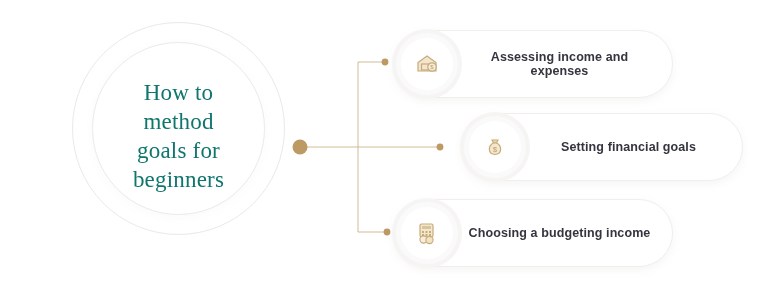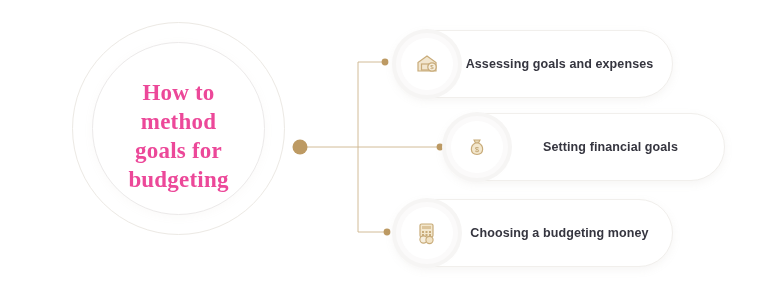--- a/index.html
+++ b/index.html
@@ -41,24 +41,24 @@
     background: #ffffff;
     box-shadow: 0 2px 10px rgba(180,170,155,0.06);
   }
   .circle-title {
     position: absolute;
     left: 97px;
     top: 78px;
     width: 163px;
     text-align: center;
     font-family: "Liberation Serif", serif;
-    font-weight: bold;
+    font-weight: normal;
     font-size: 23px;
     line-height: 29px;
-    color: #ec4899;
+    color: #0f766e;
     letter-spacing: 0.2px;
   }
 
   
   .connector-svg {
     position: absolute;
     left: 0;
     top: 0;
     width: 768px;
     height: 295px;
@@ -70,21 +70,21 @@
     position: absolute;
     background: #ffffff;
     border: 1px solid #f1efec;
     border-radius: 60px;
     box-shadow: 0 3px 9px rgba(170,160,145,0.10);
     box-sizing: border-box;
     display: flex;
     align-items: center;
   }
   .card-1 { left: 393px; top: 30px;  width: 280px; height: 68px; }
-  .card-2 { left: 443px; top: 113px; width: 282px; height: 68px; }
+  .card-2 { left: 461px; top: 113px; width: 282px; height: 68px; }
   .card-3 { left: 393px; top: 199px; width: 280px; height: 68px; }
 
   .icon-badge {
     position: relative;
     flex: 0 0 auto;
     width: 52px;
     height: 52px;
     margin-left: 7px;
     border-radius: 50%;
     background: #ffffff;
@@ -113,21 +113,21 @@
 <body>
 
 <div id="infographic">
 
   <div class="circle-outer"></div>
   <div class="circle-inner"></div>
   <div class="circle-title">
     <div>How to</div>
     <div>method</div>
     <div>goals for</div>
-    <div>budgeting</div>
+    <div>beginners</div>
   </div>
 
   <svg class="connector-svg" viewBox="0 0 768 295" xmlns="http://www.w3.org/2000/svg">
     <g fill="none" stroke="#cdb48d" stroke-width="0.9">
       <line x1="300" y1="147" x2="443" y2="147"></line>
       <line x1="358" y1="62" x2="358" y2="232"></line>
       <line x1="358" y1="62" x2="385" y2="62"></line>
       <line x1="358" y1="232" x2="387" y2="232"></line>
     </g>
     <circle cx="300" cy="147" r="7.5" fill="#bd9a63"></circle>
@@ -140,21 +140,21 @@
     <div class="icon-badge">
       <svg width="26" height="26" viewBox="0 0 26 26" xmlns="http://www.w3.org/2000/svg">
         <g stroke="#c8ab79" stroke-width="1.2" fill="#f2e6cf">
           <path d="M4 11.5 L13 5 L22 11.5 L22 20 L4 20 Z"></path>
           <rect x="7.5" y="13" width="7" height="6"></rect>
         </g>
         <circle cx="18" cy="16" r="4.2" fill="#f6eedd" stroke="#c8ab79" stroke-width="1.2"></circle>
         <text x="18" y="18.4" font-family="Liberation Sans, sans-serif" font-size="6" fill="#b8975f" text-anchor="middle">$</text>
       </svg>
     </div>
-    <div class="card-label">Assessing goals and expenses</div>
+    <div class="card-label">Assessing income and expenses</div>
   </div>
 
   <div class="card card-2">
     <div class="icon-badge">
       <svg width="26" height="26" viewBox="0 0 26 26" xmlns="http://www.w3.org/2000/svg">
         <path d="M10 6 L16 6 L14.5 9 L11.5 9 Z" fill="#e9d8b5" stroke="#c8ab79" stroke-width="1.1"></path>
         <path d="M11.5 9 C6 11.5 5.5 20 13 20.5 C20.5 20 20 11.5 14.5 9 Z" fill="#f3e7cd" stroke="#c8ab79" stroke-width="1.2"></path>
         <text x="13" y="17.5" font-family="Liberation Sans, sans-serif" font-size="7" fill="#b8975f" text-anchor="middle">$</text>
       </svg>
     </div>
@@ -171,16 +171,16 @@
           <rect x="11.5" y="11" width="2" height="2"></rect>
           <rect x="15" y="11" width="2" height="2"></rect>
           <rect x="8" y="14" width="2" height="2"></rect>
           <rect x="11.5" y="14" width="2" height="2"></rect>
           <rect x="15" y="14" width="2" height="2"></rect>
         </g>
         <circle cx="9.5" cy="19.5" r="3.6" fill="#f6eedd" stroke="#c8ab79" stroke-width="1.1"></circle>
         <circle cx="15.5" cy="20" r="3.6" fill="#f2e3c5" stroke="#c8ab79" stroke-width="1.1"></circle>
       </svg>
     </div>
-    <div class="card-label">Choosing a budgeting money</div>
+    <div class="card-label">Choosing a budgeting income</div>
   </div>
 
 </div>
 
 </body></html>

